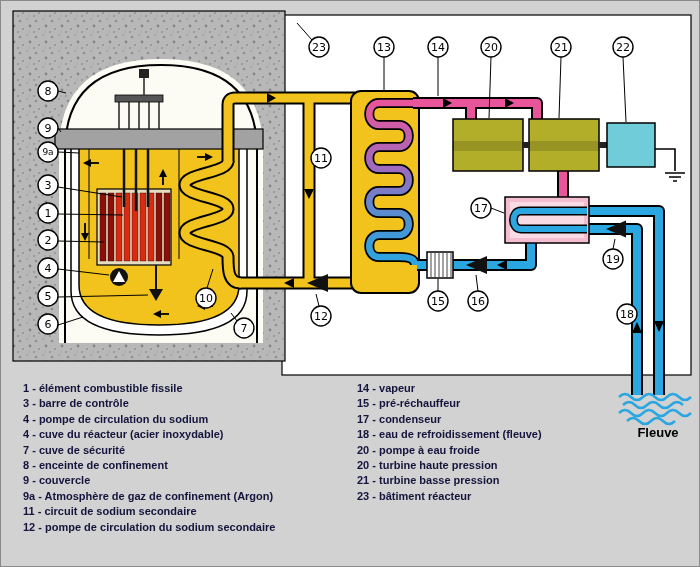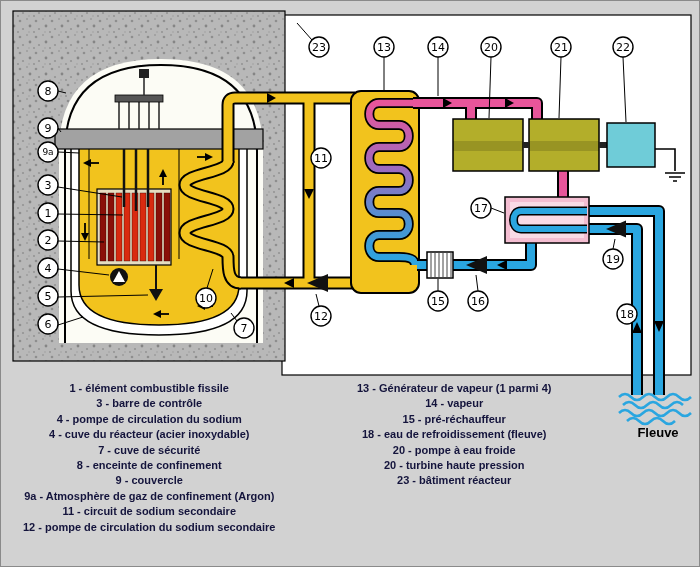--- a/index.html
+++ b/index.html
@@ -45,21 +45,20 @@
   .marker text.sm{font-size:9px;}
   .fleuve{font:bold 13px "Liberation Sans",sans-serif;fill:#000;text-anchor:middle;}
 
   .legend{position:absolute;left:0;top:378px;width:700px;height:189px;}
   .legend-col{position:absolute;top:2px;}
   .col-left{left:22px;}
   .col-right{left:356px;}
   .legend-line{
     font-weight:bold;font-size:11px;line-height:15.4px;white-space:nowrap;
     color:var(--legend_text,#14143c);
-    text-align:center;
   }
 </style>
 </head>
 <body>
 
 <div class="stage">
 <svg width="700" height="440" viewBox="0 0 700 440">
   <defs>
     <pattern id="pat-concrete" width="16" height="16" patternUnits="userSpaceOnUse">
       <rect width="16" height="16" fill="#b8b8b8"></rect>
@@ -353,22 +352,23 @@
         <div class="legend-line">4 - pompe de circulation du sodium</div>
         <div class="legend-line">4 - cuve du réacteur (acier inoxydable)</div>
         <div class="legend-line">7 - cuve de sécurité</div>
         <div class="legend-line">8 - enceinte de confinement</div>
         <div class="legend-line">9 - couvercle</div>
         <div class="legend-line">9a - Atmosphère de gaz de confinement (Argon)</div>
         <div class="legend-line">11 - circuit de sodium secondaire</div>
         <div class="legend-line">12 - pompe de circulation du sodium secondaire</div>
       </div>
   <div class="legend-col col-right">
-        <div class="legend-line">13 - Générateur de vapeur (1 parmi 4)</div>
         <div class="legend-line">14 - vapeur</div>
         <div class="legend-line">15 - pré-réchauffeur</div>
+        <div class="legend-line">17 - condenseur</div>
         <div class="legend-line">18 - eau de refroidissement (fleuve)</div>
         <div class="legend-line">20 - pompe à eau froide</div>
         <div class="legend-line">20 - turbine haute pression</div>
+        <div class="legend-line">21 - turbine basse pression</div>
         <div class="legend-line">23 - bâtiment réacteur</div>
       </div>
 </div>
 </div>
 
 </body></html>

